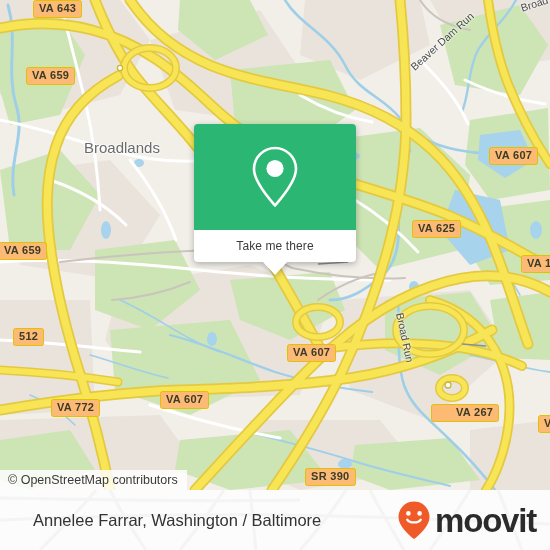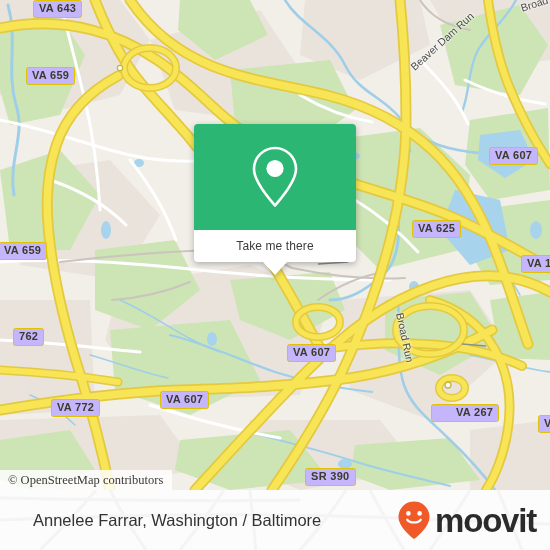--- a/index.html
+++ b/index.html
@@ -76,21 +76,20 @@
     padding: 0 9px 0 8px;
     display: flex;
     align-items: center;
     background: rgba(255,255,255,0.82);
     z-index: 45;
   }
   #attribution span {
     font-size: 12.5px;
     color: #3a3a3a;
     white-space: nowrap;
-    font-family: Liberation Serif, serif;
   }
 
   
   #footer {
     position: absolute;
     left: 0; top: 490px;
     width: 550px; height: 60px;
     background: #fcfcfc;
     display: flex;
     align-items: center;
@@ -122,21 +121,21 @@
     font-size: 33px;
     font-weight: bold;
     color: #2b2b2b;
     letter-spacing: -1.2px;
     line-height: 1;
   }
 
   
   .shield {
     position: absolute;
-    background: #c4b5fd;
+    background: #fdba74;
     border: 1.4px solid #e0c200;
     border-radius: 2.5px;
     color: #3b3b2a;
     font-size: 11px;
     font-weight: bold;
     letter-spacing: 0.3px;
     padding: 2px 5px 2.5px 5px;
     white-space: nowrap;
     z-index: 25;
     line-height: 1.05;
@@ -301,28 +300,29 @@
       <circle cx="448" cy="385" r="3" fill="#ffffff" stroke="#c9b43a" stroke-width="1.3"></circle>
       <circle cx="120" cy="68" r="2.6" fill="#ffffff" stroke="#c9b43a" stroke-width="1.2"></circle>
     </svg>
 
     <div class="shield" style="left:33px;  top:0px;">VA 643</div>
     <div class="shield" style="left:26px;  top:67px;">VA 659</div>
     <div class="shield" style="left:489px; top:147px;">VA 607</div>
     <div class="shield" style="left:412px; top:220px;">VA 625</div>
     <div class="shield" style="left:-2px;  top:242px;">VA 659</div>
     <div class="shield" style="left:521px; top:255px;">VA 10</div>
-    <div class="shield" style="left:13px;  top:328px;">762</div>
+    <div class="shield" style="left:13px;  top:328px;">512</div>
     <div class="shield" style="left:287px; top:344px;">VA 607</div>
     <div class="shield" style="left:160px; top:391px;">VA 607</div>
     <div class="shield" style="left:51px;  top:399px;">VA 772</div>
     <div class="shield" style="left:431px; top:404px;padding-left:24px;">VA 267</div>
     <div class="shield" style="left:538px; top:415px;">VA 1</div>
     <div class="shield" style="left:305px; top:468px;">SR 390</div>
 
+    <div class="placelabel" style="left:84px; top:139px;">Broadlands</div>
 
     <div class="streamlabel" style="left:412px; top:62px; transform:rotate(-42deg); transform-origin:left center;">Beaver Dam Run</div>
     <div class="streamlabel" style="left:400px; top:307px; transform:rotate(78deg); transform-origin:left center;">Broad Run</div>
     <div class="streamlabel" style="left:521px; top:2px; transform:rotate(-18deg); transform-origin:left center;">Broad</div>
 
     <div id="callout">
       <div id="callout-head">
         <svg width="56" height="66" viewBox="0 0 56 66">
           <path d="M28,4 C16.4,4 7,13.4 7,25 C7,38 22,54.5 28,61.5 C34,54.5 49,38 49,25 C49,13.4 39.6,4 28,4 Z" fill="none" stroke="#ffffff" stroke-width="2.6" stroke-linejoin="round"></path>
           <circle cx="28" cy="24.5" r="8.6" fill="#ffffff"></circle>

